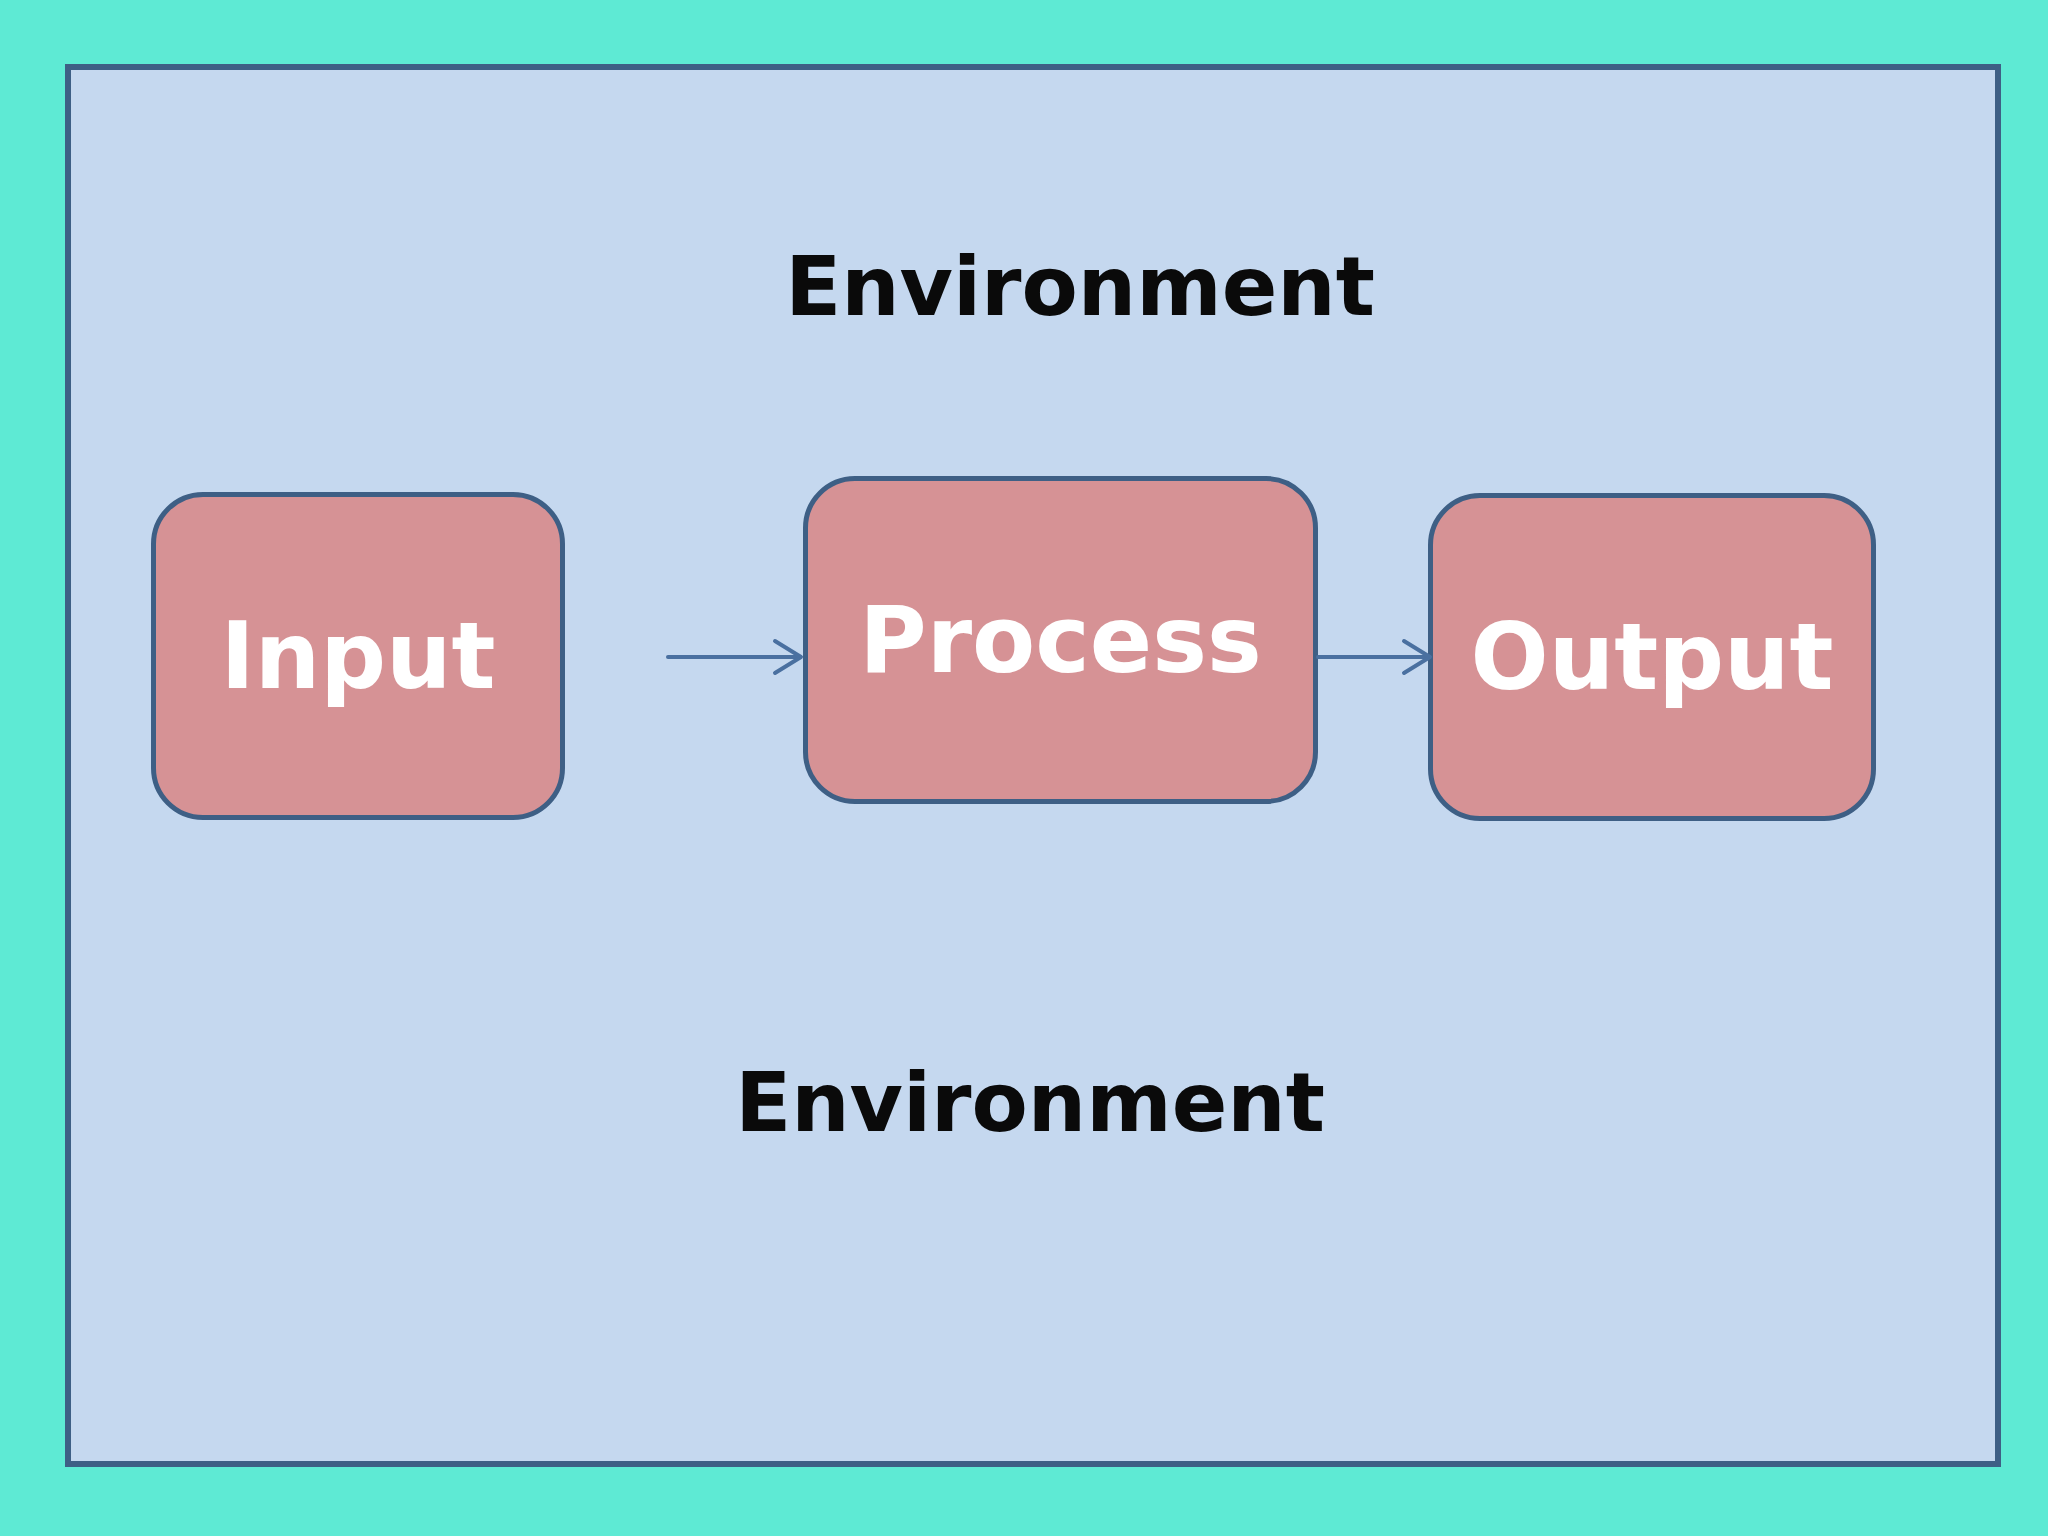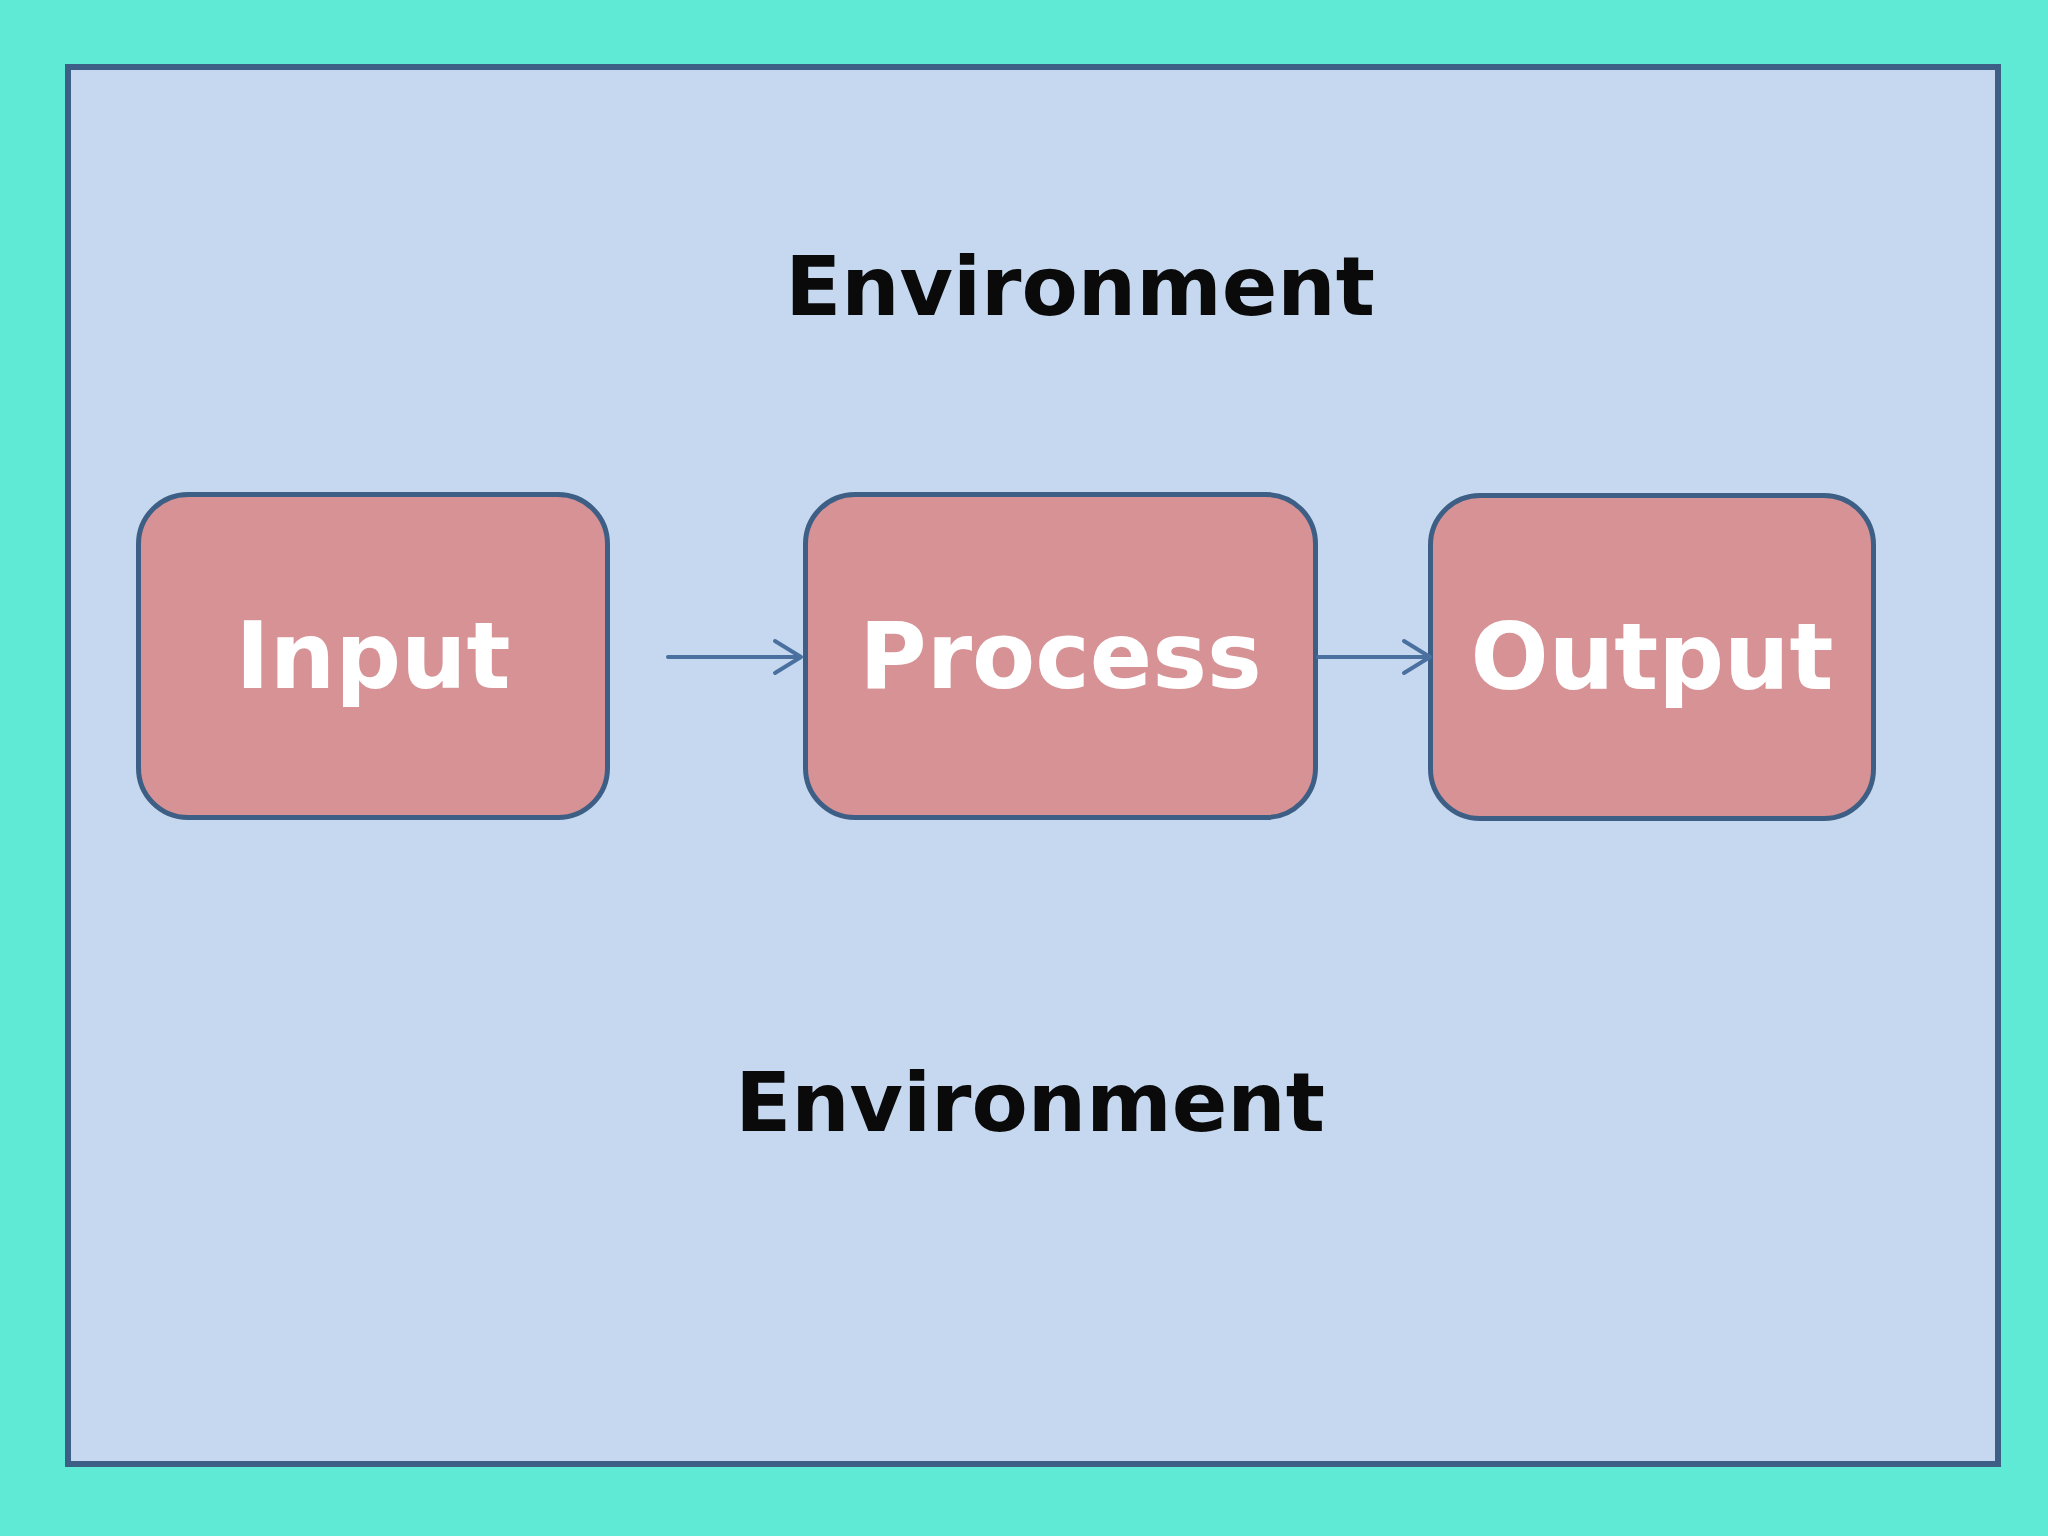--- a/index.html
+++ b/index.html
@@ -50,22 +50,22 @@
     background: #d69295;
     border: 5px solid #3e5f85;
     border-radius: 52px;
     display: flex;
     align-items: center;
     justify-content: center;
     font-size: 92px;
     font-weight: bold;
     color: #ffffff;
   }
-  .node-input   { left: 136px;  top: 492px; width: 474px; height: 328px; }
-  .node-process { left: 803px;  top: 492px; width: 515px; height: 328px; }
+  .node-input   { left: 151px;  top: 492px; width: 414px; height: 328px; }
+  .node-process { left: 803px;  top: 476px; width: 515px; height: 328px; }
   .node-output  { left: 1428px; top: 493px; width: 448px; height: 328px; }
   .arrow-layer {
     position: absolute;
     left: 0;
     top: 0;
     width: 2048px;
     height: 1536px;
     pointer-events: none;
   }
 </style>

